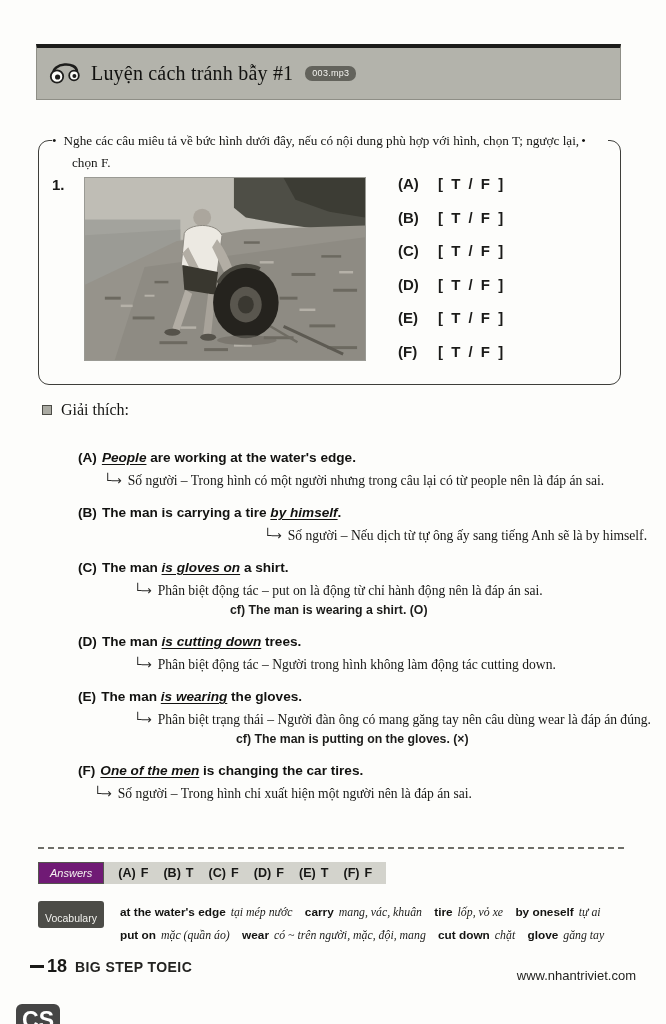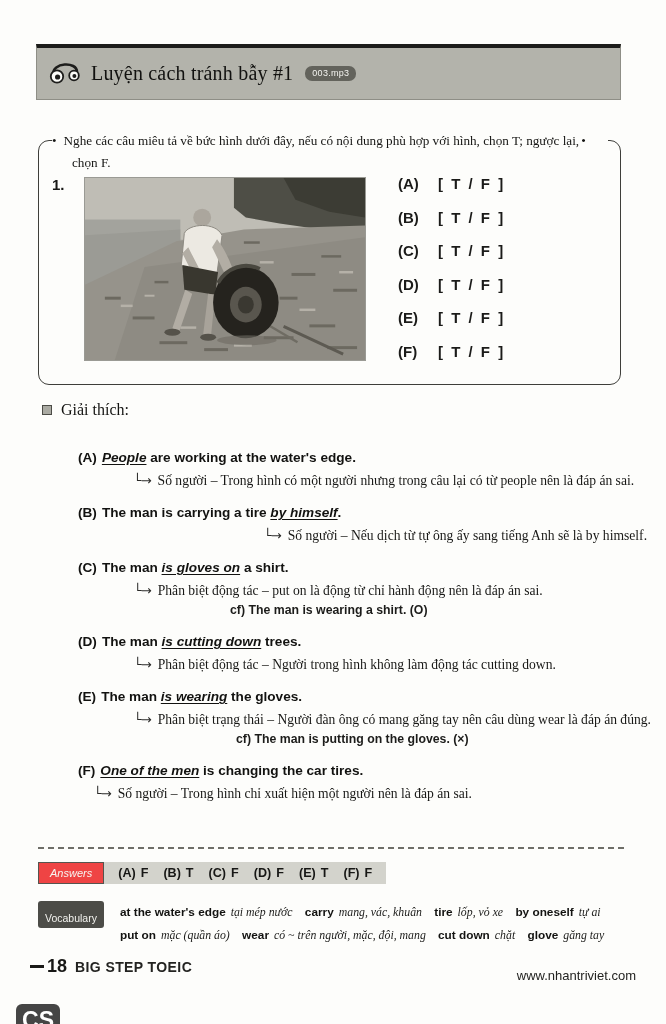--- a/index.html
+++ b/index.html
@@ -43,33 +43,33 @@
   .expls { position:absolute; left:38px; top:448px; width:586px;margin-left:40px; }
   .expl { margin-bottom:13px; }
   .sent { font-weight:bold; font-size:13.6px; line-height:19px; color:#121210; }
   .sent .lbl { margin-right:5px; }
   .ul-it { font-style:italic; text-decoration:underline; text-underline-offset:2px; }
   .note { font-family:"Liberation Serif", serif; font-size:13.6px; line-height:19px; margin-top:4px; color:#181816; }
   .arrow { font-family:"DejaVu Sans", sans-serif; font-size:13px; color:#2a2a28; margin-right:7px; letter-spacing:-1px; }
   .note-it { }
   .cf { font-weight:bold; font-size:12.3px; line-height:17px; margin-top:2px; color:#1c1c1a; }
   .cf:empty { display:none; }
-  .exp-a .note { margin-left:26px;text-align:center; }
+  .exp-a .note { margin-left:26px; }
   .exp-b .note { margin-left:186px; }
   .exp-c .note { margin-left:56px; }  .exp-c .cf { margin-left:152px; }
   .exp-d .note { margin-left:56px; }
   .exp-e .note { margin-left:56px; }  .exp-e .cf { margin-left:158px; }
   .exp-f .note { margin-left:16px; }
 
   
   .dashes { position:absolute; left:38px; top:847px; width:586px; border-top:2.5px dashed #6e6e68; }
 
   
   .answers { position:absolute; left:38px; top:862px; display:flex; align-items:stretch; }
-  .ans-badge { background:#ef4444; border:1px solid #55554f; color:#f6f6f2; font-style:italic;
+  .ans-badge { background:#701a75; border:1px solid #55554f; color:#f6f6f2; font-style:italic;
                font-size:11px; padding:0 11px; display:flex; align-items:center; }
   .ans-strip { background:#d3d3cc; padding:4px 14px; display:flex; align-items:center; font-weight:bold; font-size:12.6px; color:#17171500; color:#171715; }
   .ans-pair { margin-right:15px; }
   .ans-pair:last-child { margin-right:0; }
   .ans-pair .v { margin-left:5px; }
 
   
   .vocab { position:absolute; left:38px; top:901px; display:flex; }
   .voc-badge { background:#4c4c47; color:#f2f2ee; font-size:10.5px; padding:11px 7px 4px;
                border-radius:3px; align-self:flex-start; white-space:nowrap; }

